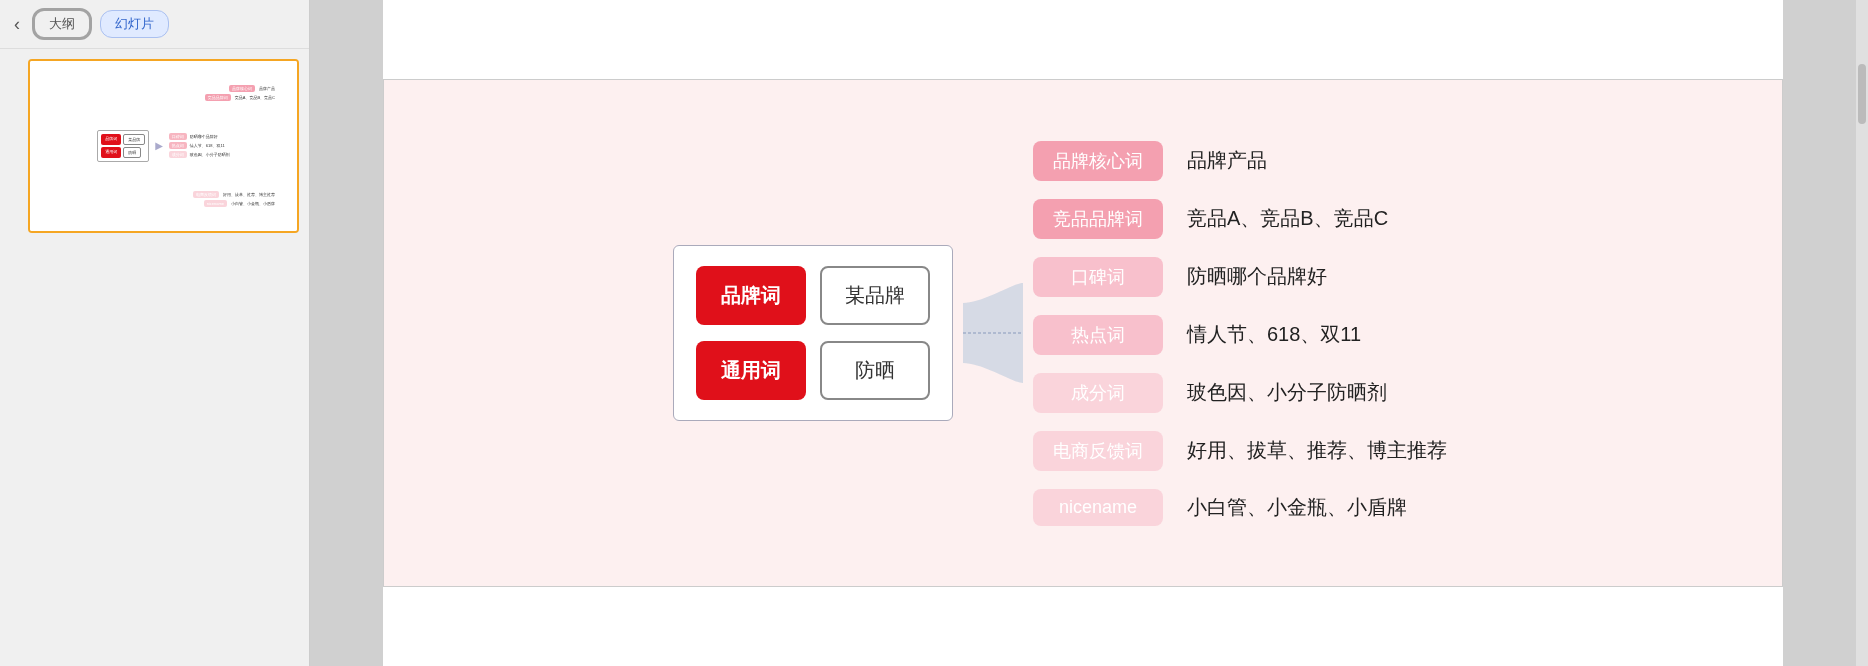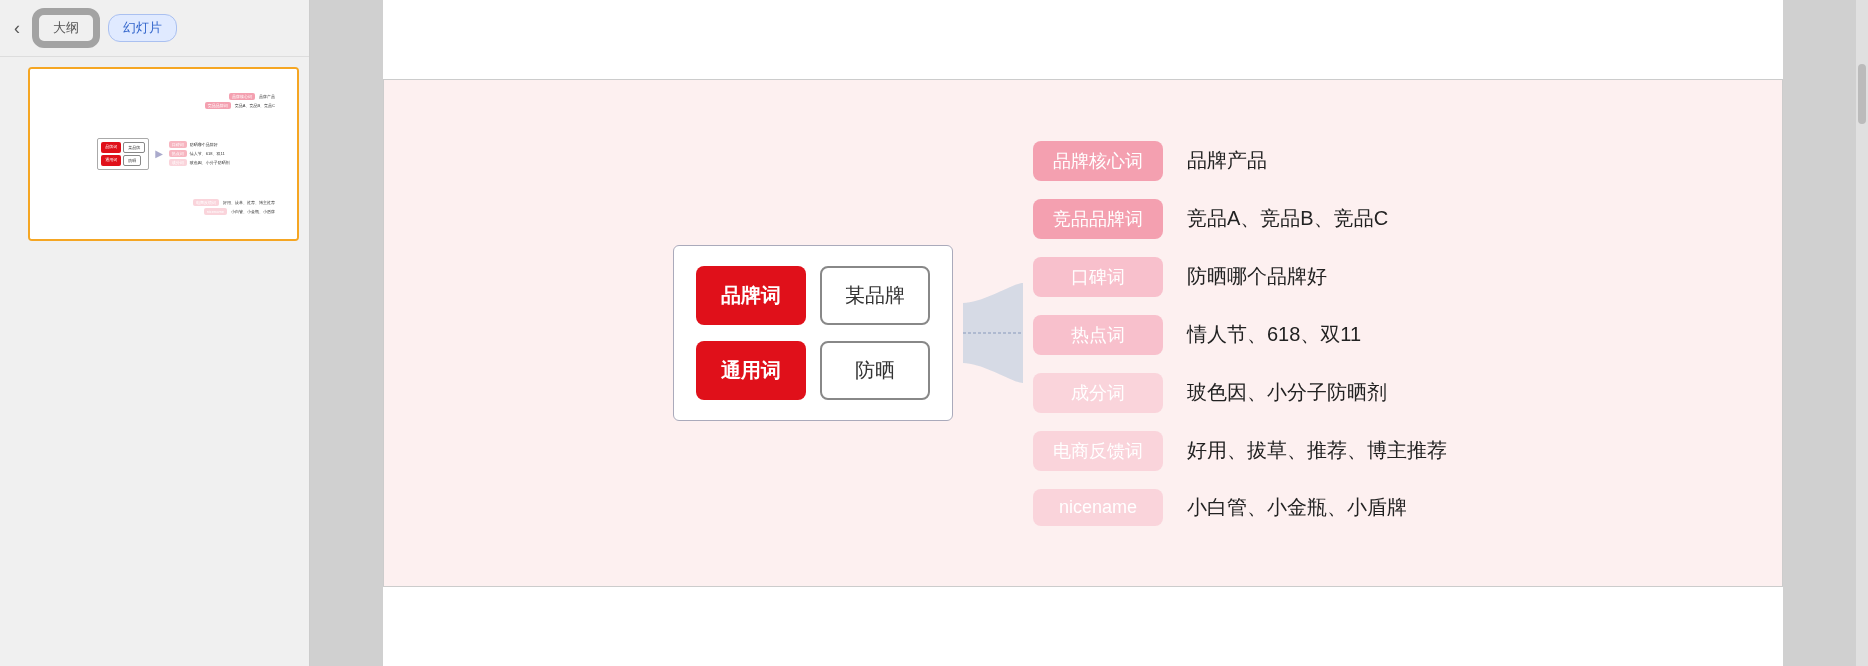--- a/index.html
+++ b/index.html
@@ -41,21 +41,21 @@
     .tab-btn {
       padding: 4px 14px;
       border-radius: 12px;
       border: none;
       cursor: pointer;
       font-size: 13px;
     }
     .tab-btn.outline {
       background: #f0f0f0;
       color: #555;
-      border: 7px solid #a3a3a3;
+      border: 3px solid #a3a3a3;
     }
     .tab-btn.active {
       background: #e0eaff;
       color: #3366cc;
       border: 1px solid #aac0f0;
     }
     .slide-panel {
       padding: 10px 10px;
       flex: 1;
       overflow-y: auto;

